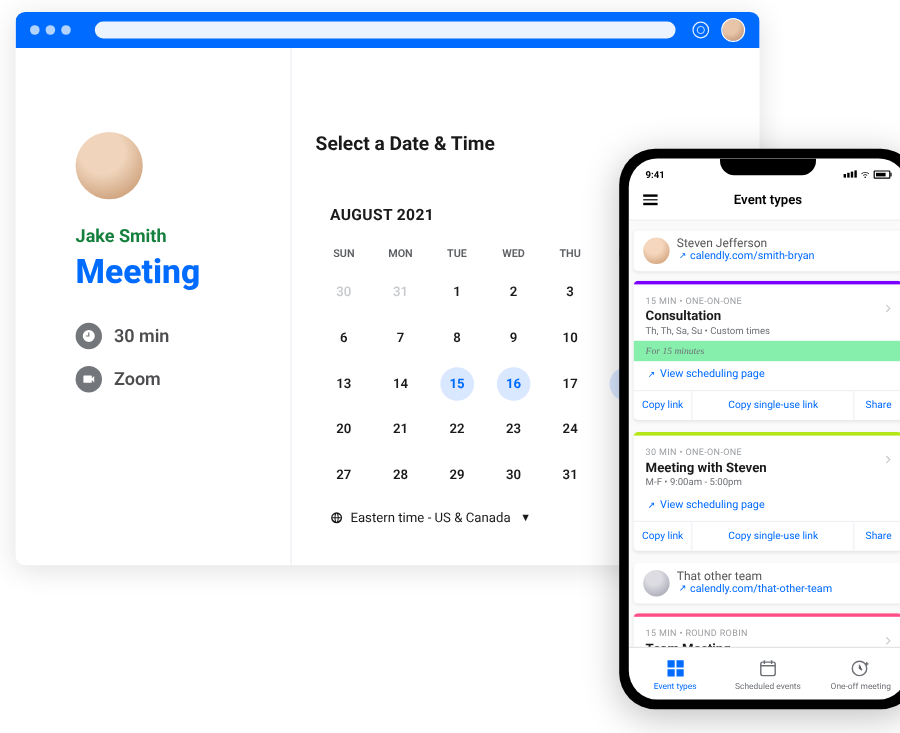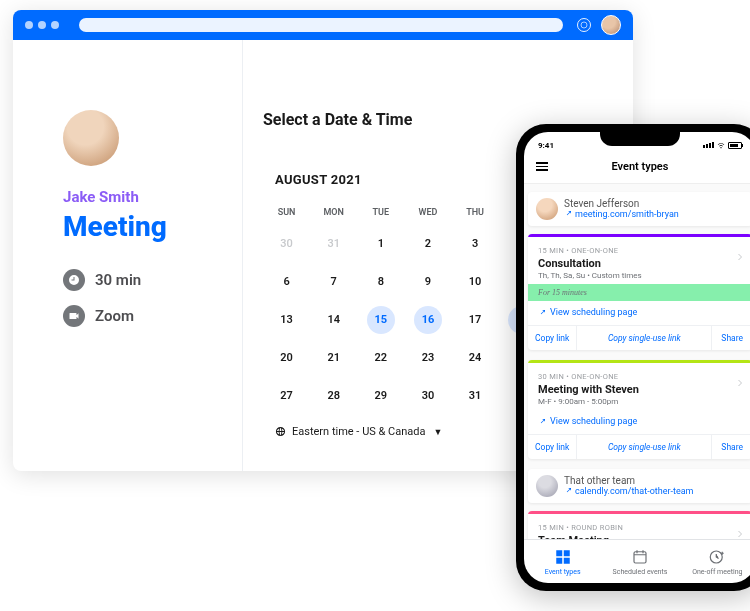--- a/index.html
+++ b/index.html
@@ -62,21 +62,21 @@
   .left-pane {
     width: 230px;
     padding: 70px 10px 20px 50px;
     border-right: 1px solid #eceff3;
   }
   .avatar-lg {
     width: 56px; height: 56px; border-radius: 50%;
     background: radial-gradient(circle at 40% 30%, #f0d5bc 35%, #c08c62 100%);
     margin-bottom: 22px;
   }
-  .host-name { font-size: 15px; font-weight:700; color:#8b5cf6; margin-bottom:4px; }
+  .host-name { font-size: 15px; font-weight:700; color:#15803d; margin-bottom:4px; }
   .event-title { font-size: 28px; font-weight:800; color:#006bff; margin-bottom:26px; }
   .detail { display:flex; align-items:center; gap:10px; color:#4d4d50; font-size:15px; font-weight:600; margin-bottom:14px; }
   .icon-circle { width:22px; height:22px; border-radius:50%; background:#73767a; display:flex; align-items:center; justify-content:center; }
   .icon-circle svg { fill:#fff; }
 
   .right-pane { flex:1; padding: 70px 40px 20px 20px; display:flex; flex-direction:column; }
   .section-title { font-size:16px; font-weight:700; color:#1a1a1a; margin-bottom:40px; }
   .month-row { display:flex; align-items:center; gap:8px; padding-left:12px; padding-right:4px; }
   .month-label { font-size:13px; font-weight:700; letter-spacing:0.3px; color:#1a1a1a; }
   .nav-arrows { margin-left:auto; display:flex; gap:30px; padding-right:6px; }
@@ -144,21 +144,21 @@
   .stripe.purple{background:#7b00ff;} .stripe.green{background:#b4e515;} .stripe.pink{background:#ff4f87;}
   .event-card .inner{ padding:9px 10px 4px; position:relative; }
   .meta{ font-size:7.5px; color:#9b9ea2; letter-spacing:0.3px; text-transform:uppercase; }
   .ev-title{ font-size:11px; font-weight:700; color:#1a1a1a; margin:2px 0 1px; }
   .sub{ font-size:8px; color:#6d7075; }
   .chev{ position:absolute; right:6px; top:14px; color:#c7c9cc; }
   .note{ background:#86efac; font-size:8px; font-style:italic; color:#6d7075; padding:4px 10px;font-family:Liberation Serif, serif; }
   .view-link{ font-size:9px; color:#006bff; padding:6px 10px 8px; display:flex; gap:4px; align-items:flex-end; }
   .card-actions{ display:flex; border-top:1px solid #eef0f3; }
   .card-actions div{ flex:none; font-size:8.5px; color:#006bff; padding:7px 7px; border-right:1px solid #eef0f3; }
-  .card-actions div:nth-child(2){flex:1; text-align:center;font-style:italic;}
+  .card-actions div:nth-child(2){flex:1; text-align:center;}
   .card-actions div:last-child{border-right:none; text-align:center; padding:7px 9px;}
 
   .tabbar { height:44px; border-top:1px solid #e1e3e6; display:flex; }
   .tab { flex:1; display:flex; flex-direction:column; align-items:center; justify-content:center; gap:2px; font-size:7px; color:#6d7075; }
   .tab.active{ color:#006bff; }
   .tab svg { width:18px; height:18px; }
 
   .link-arrow { width:8px; height:8px; }
 </style>
 </head>
@@ -324,21 +324,21 @@
     <div class="scroll-area">
 
       <div class="who-card">
         <div class="who-avatar"></div>
         <div class="who-text">
           <div class="who-name">Steven Jefferson</div>
           <div class="who-link">
             <svg class="link-arrow" viewBox="0 0 24 24">
                 <path fill="#006bff" d="M14 3v2h3.59l-9.3 9.29 1.42 1.42L19 6.41V10h2V3h-7z"></path>
               </svg>
-            <span>meeting.com/smith-bryan</span>
+            <span>calendly.com/smith-bryan</span>
           </div>
         </div>
       </div>
 
       <div id="cards-mount">
           <div class="event-card">
             <div class="stripe purple"></div>
             <div class="inner">
               <div class="meta">15 MIN • ONE-ON-ONE</div>
               <div class="ev-title">Consultation</div>

